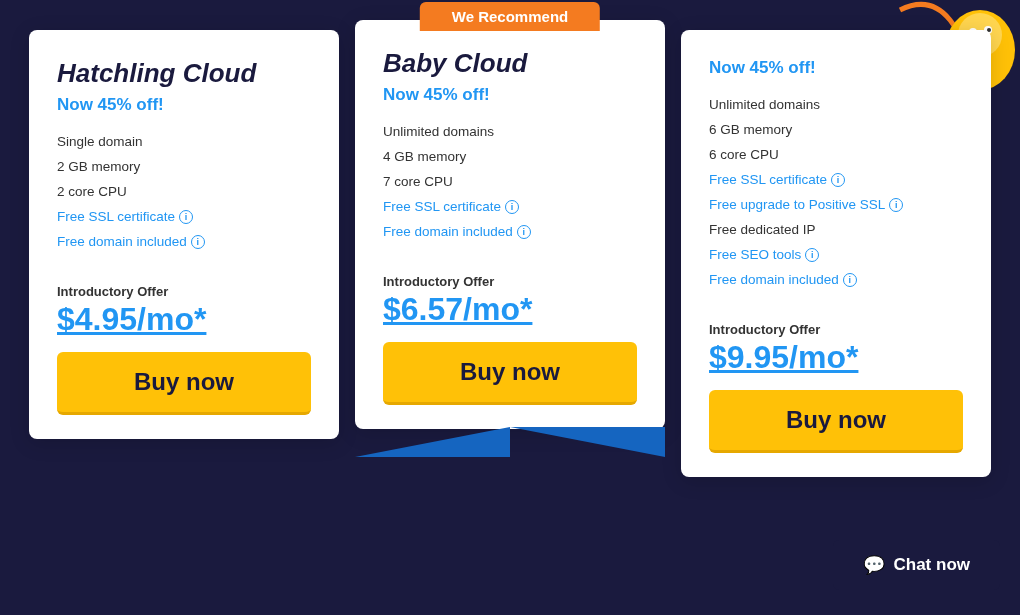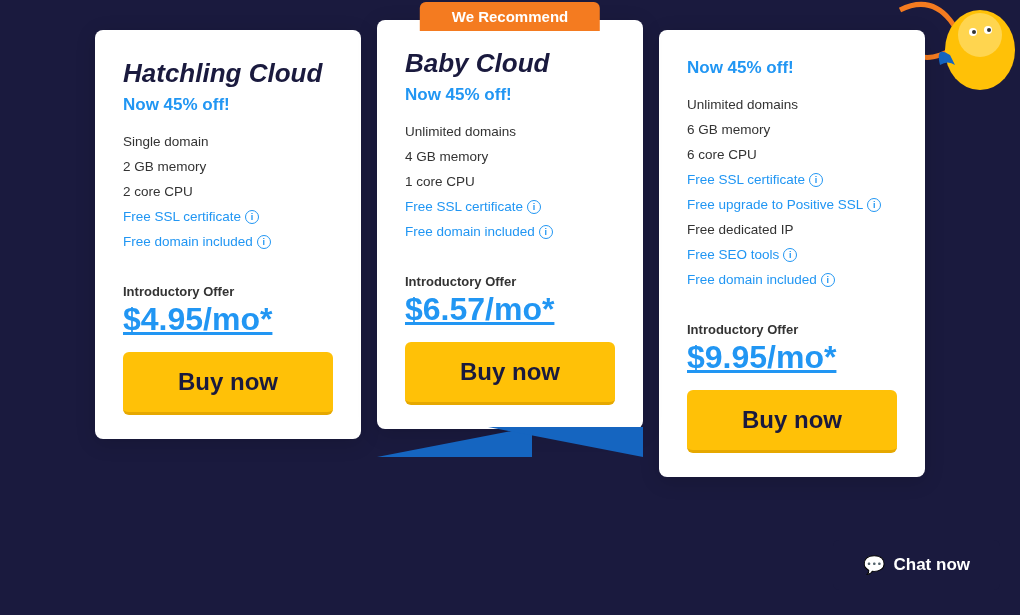--- a/index.html
+++ b/index.html
@@ -31,21 +31,21 @@
       display: flex;
       justify-content: center;
       align-items: flex-start;
       gap: 0;
       width: 100%;
     }
     .plan-card {
       background: #fff;
       border-radius: 8px;
       padding: 28px 28px 24px 28px;
-      width: 266px;
+      width: 310px;
       position: relative;
       margin: 0 8px;
       box-shadow: 0 4px 20px rgba(0,0,0,0.15);
       display: flex;
       flex-direction: column;
     }
     .plan-card.featured {
       margin-top: -10px;
       z-index: 10;
     }
@@ -204,21 +204,21 @@
       </div>
     </div>
 
     <div class="plan-card featured" style="position:relative; overflow:visible;">
       <div class="featured-badge">We Recommend</div>
       <h2 class="plan-title">Baby Cloud</h2>
       <div class="plan-discount">Now 45% off!</div>
       <ul class="feature-list">
         <li>Unlimited domains</li>
         <li>4 GB memory</li>
-        <li>1 core CPU</li>
+        <li>7 core CPU</li>
         <li class="blue-text">Free SSL certificate <span class="info-icon">i</span></li>
         <li class="blue-text">Free domain included <span class="info-icon">i</span></li>
       </ul>
       <div class="pricing-section">
         <div class="intro-label">Introductory Offer</div>
         <div class="price">$6.57/mo*</div>
         <button class="buy-btn">Buy now</button>
       </div>
 
       <div style="position:absolute;bottom:-28px;left:0;right:0;height:30px;overflow:hidden;">

